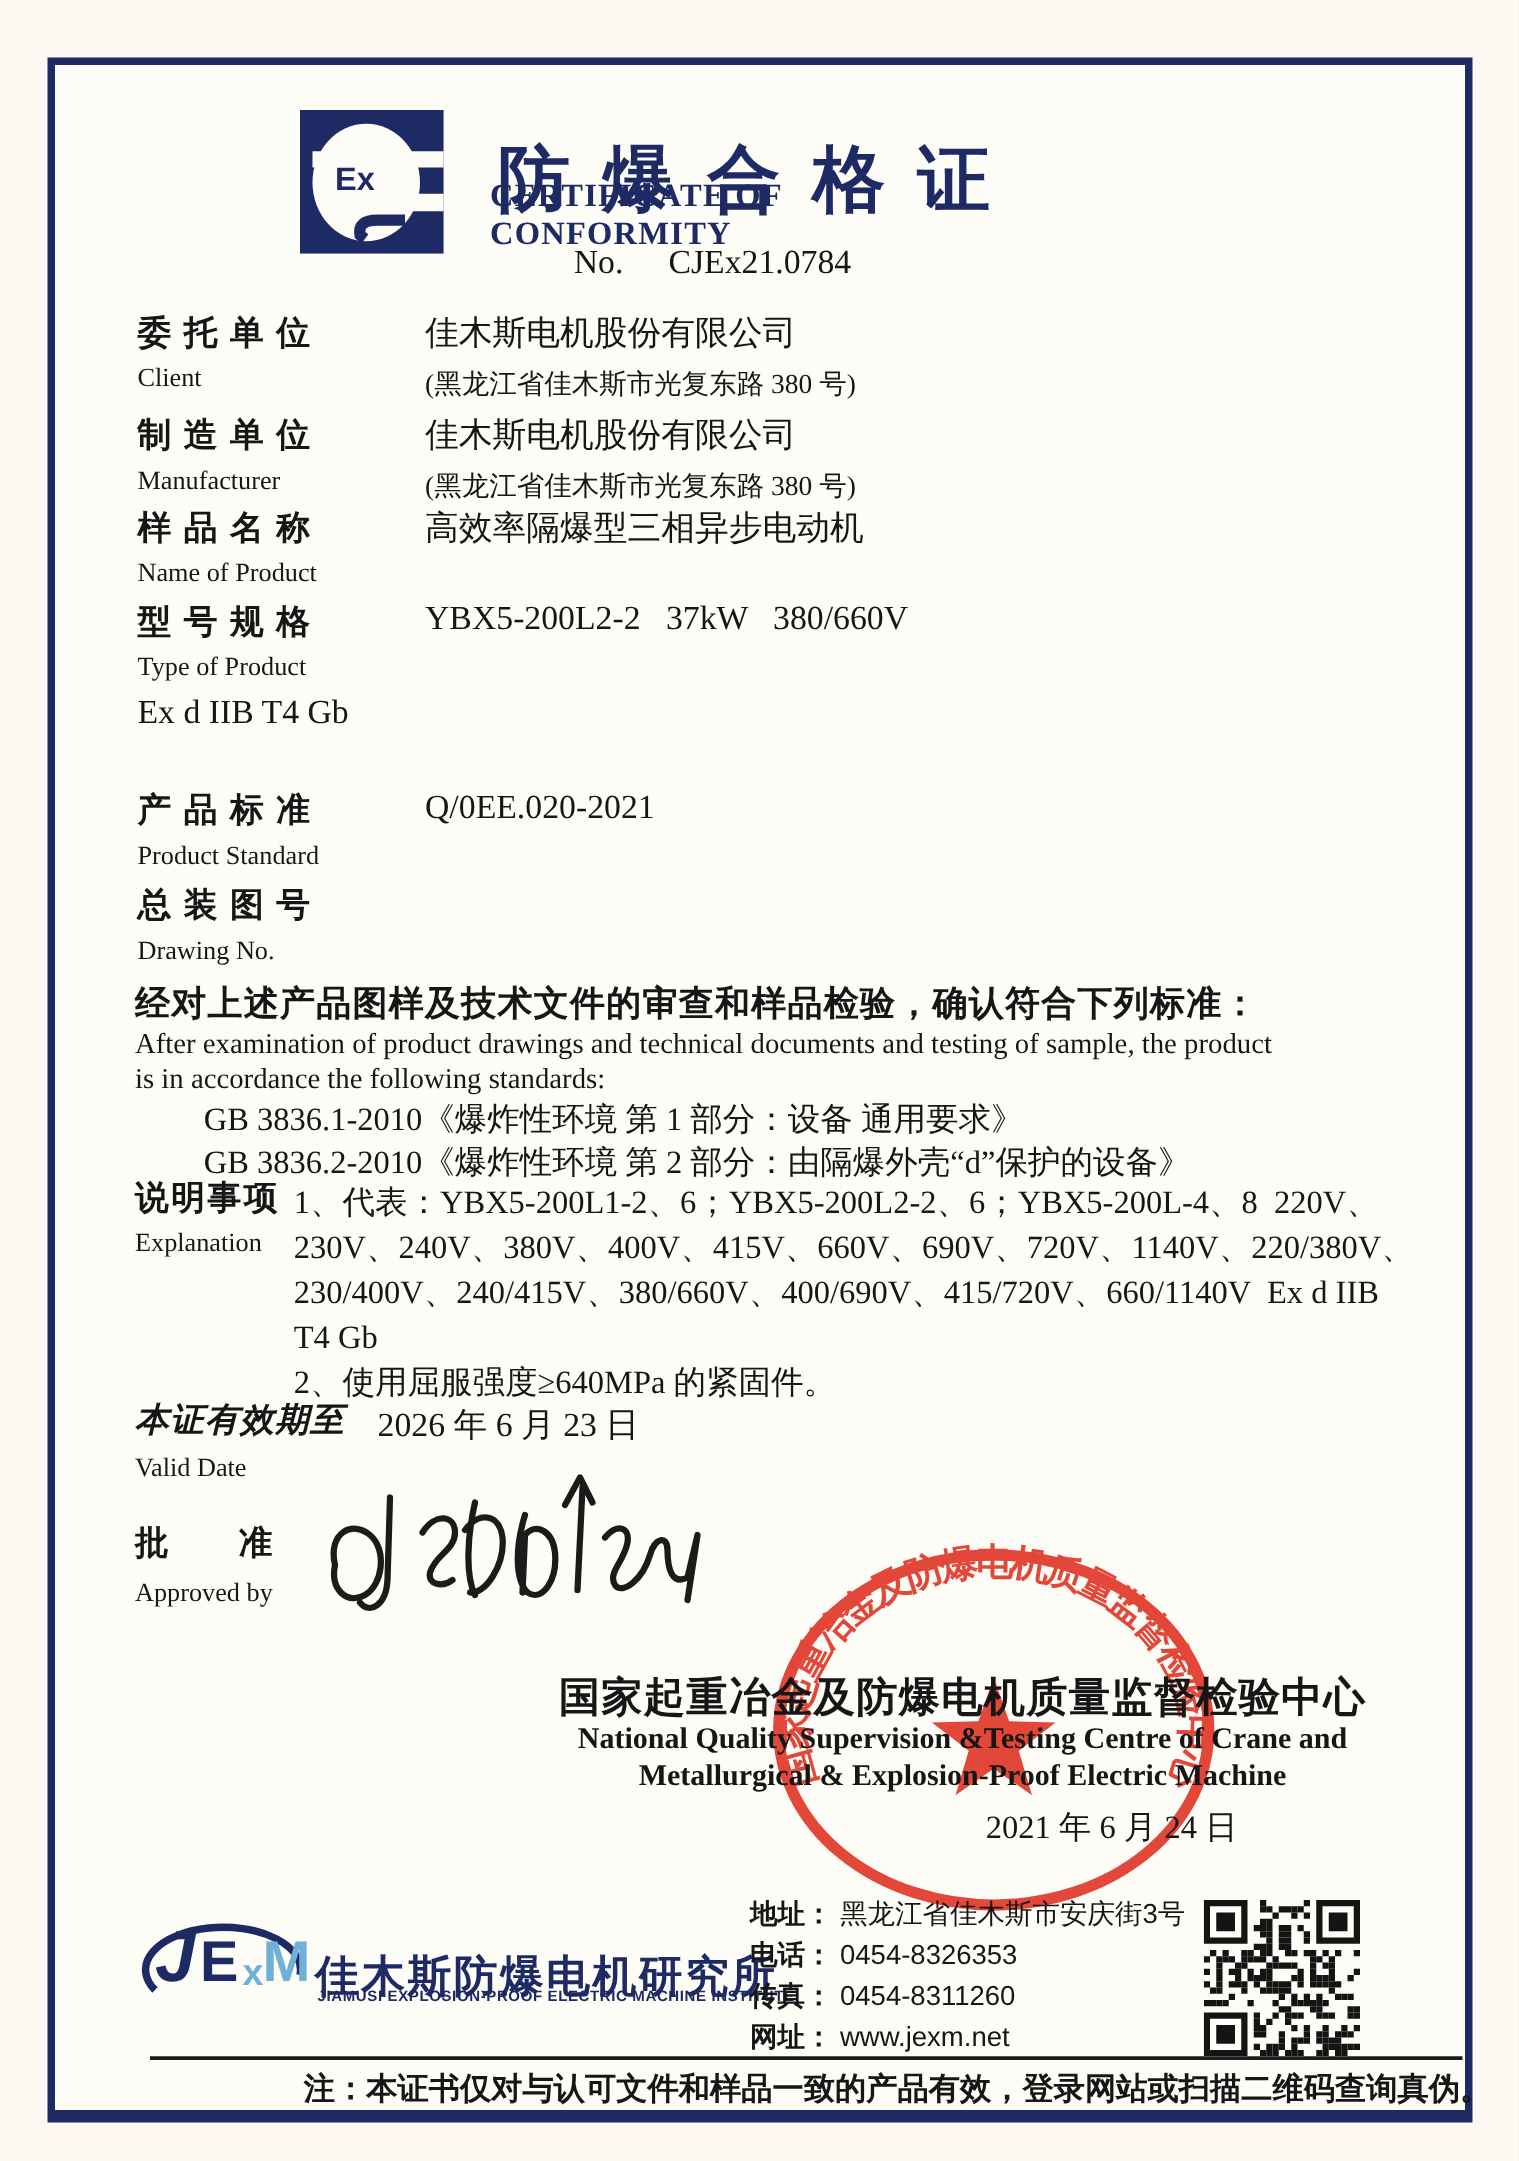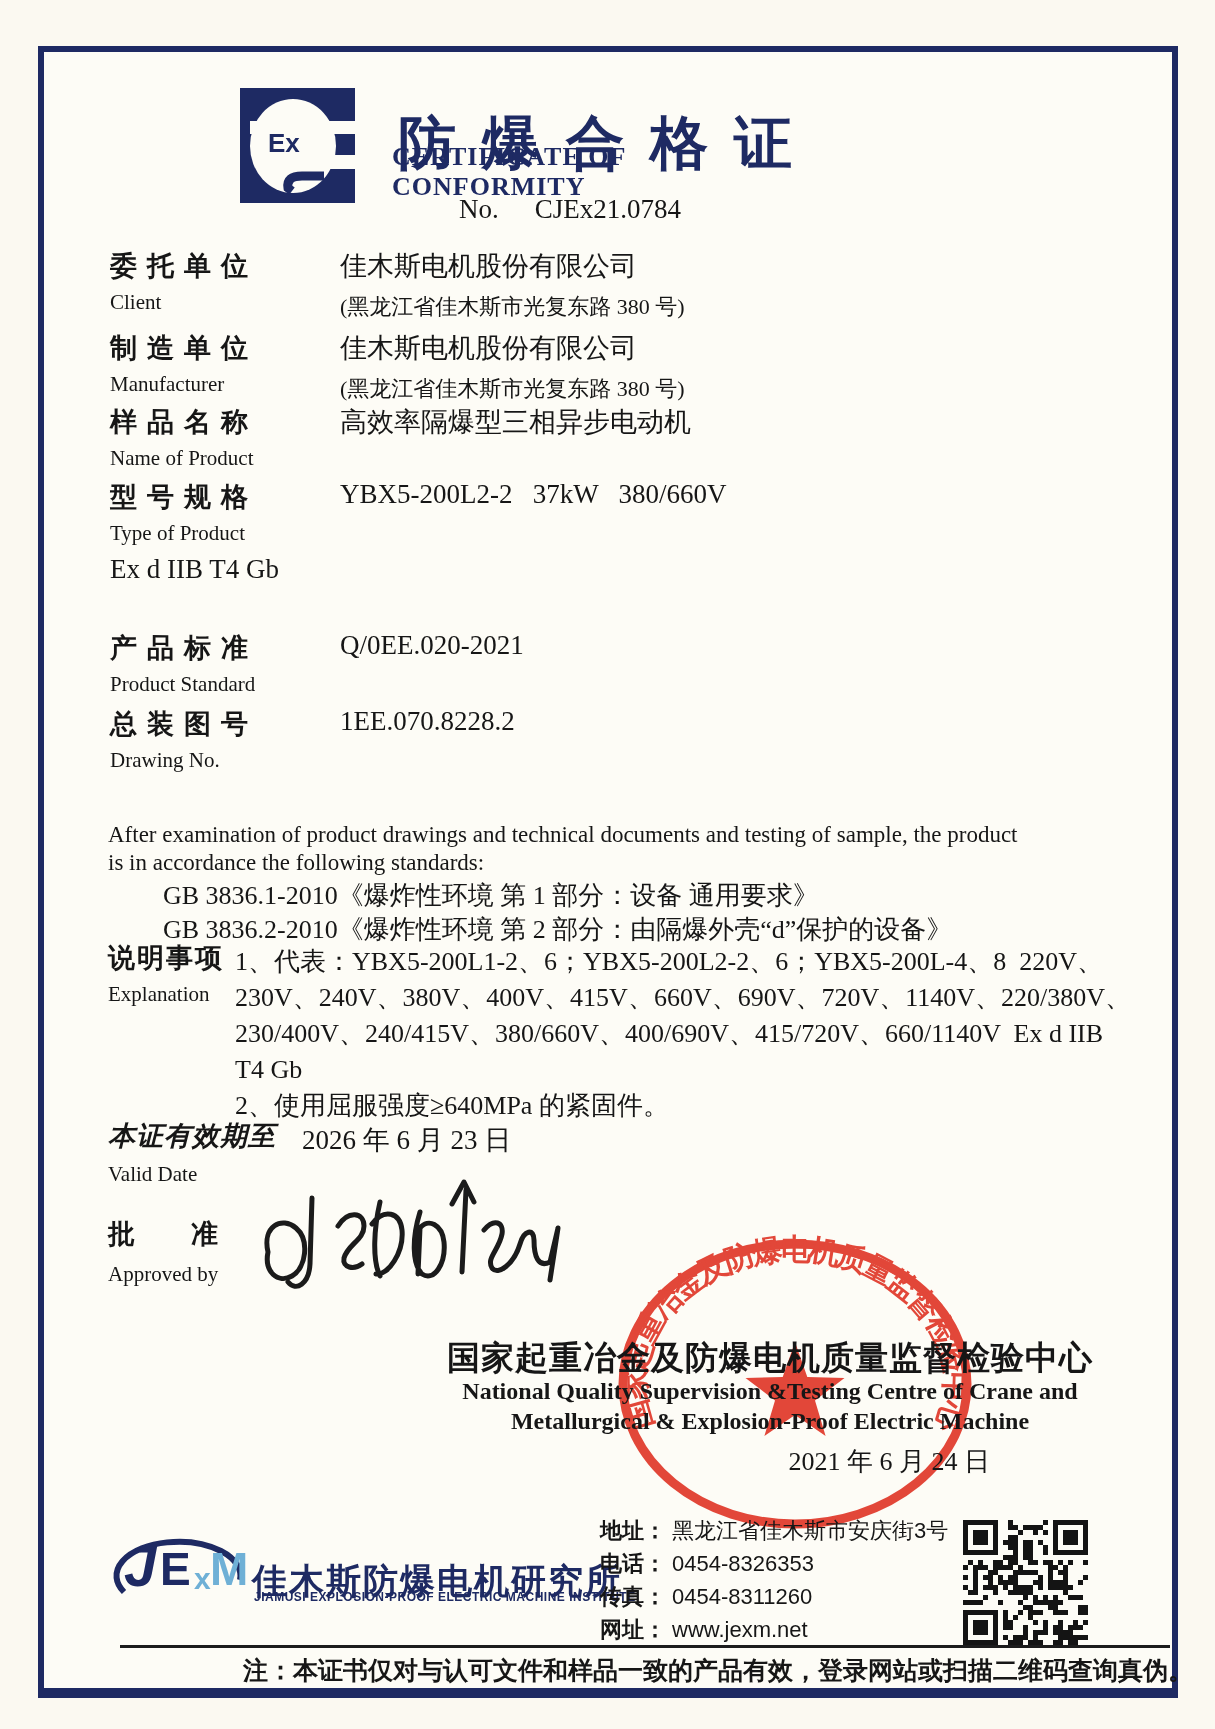--- a/index.html
+++ b/index.html
@@ -129,25 +129,23 @@
       </div>
     <div>
         <div class="val">Q/0EE.020-2021</div>
       </div>
   </div>
   <div class="frow" style="top:706px">
     <div class="fl">
         <div class="lab-cn">总装图号</div>
       <div class="lab-en">Drawing No.</div>
       </div>
-    <div>
-        <div class="val">1EE.070.8228.2</div>
-      </div>
-  </div>
-
+  </div>
+
+  <div class="abs stmt-cn sans">经对上述产品图样及技术文件的审查和样品检验，确认符合下列标准：</div>
   <div class="abs stmt-en" style="top:822px">After examination of product drawings and technical documents and testing of sample, the product</div>
   <div class="abs stmt-en" style="top:850px">is in accordance the following standards:</div>
   <div class="abs std" style="top:878px">GB 3836.1-2010《爆炸性环境 第 1 部分：设备 通用要求》</div>
   <div class="abs std" style="top:912px">GB 3836.2-2010《爆炸性环境 第 2 部分：由隔爆外壳“d”保护的设备》</div>
 
   <div class="abs lab-cn" style="left:108px;top:940px;letter-spacing:2px;">说明事项</div>
   <div class="abs lab-en" style="left:108px;top:976px;">Explanation</div>
   <div class="abs exp-lines">
     <div>1、代表：YBX5-200L1-2、6；YBX5-200L2-2、6；YBX5-200L-4、8  220V、</div>
     <div>230V、240V、380V、400V、415V、660V、690V、720V、1140V、220/380V、</div>

